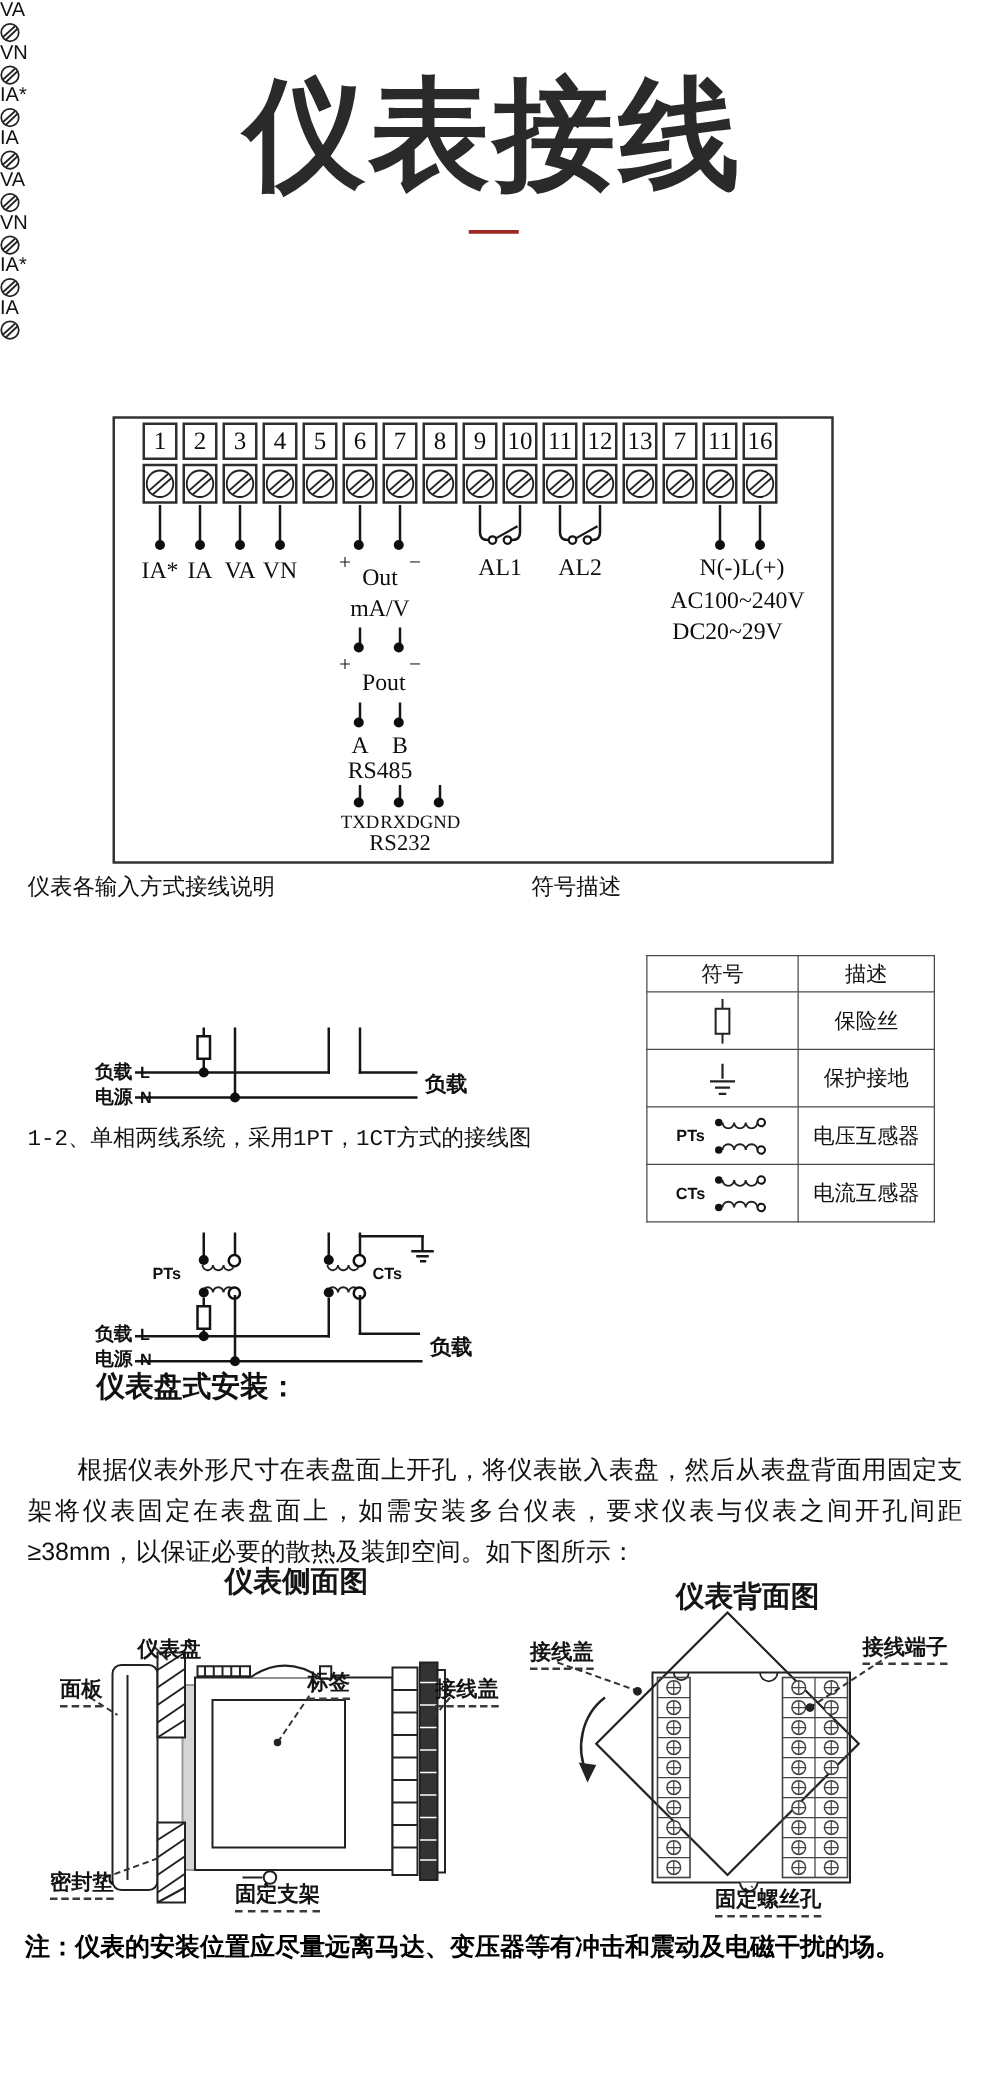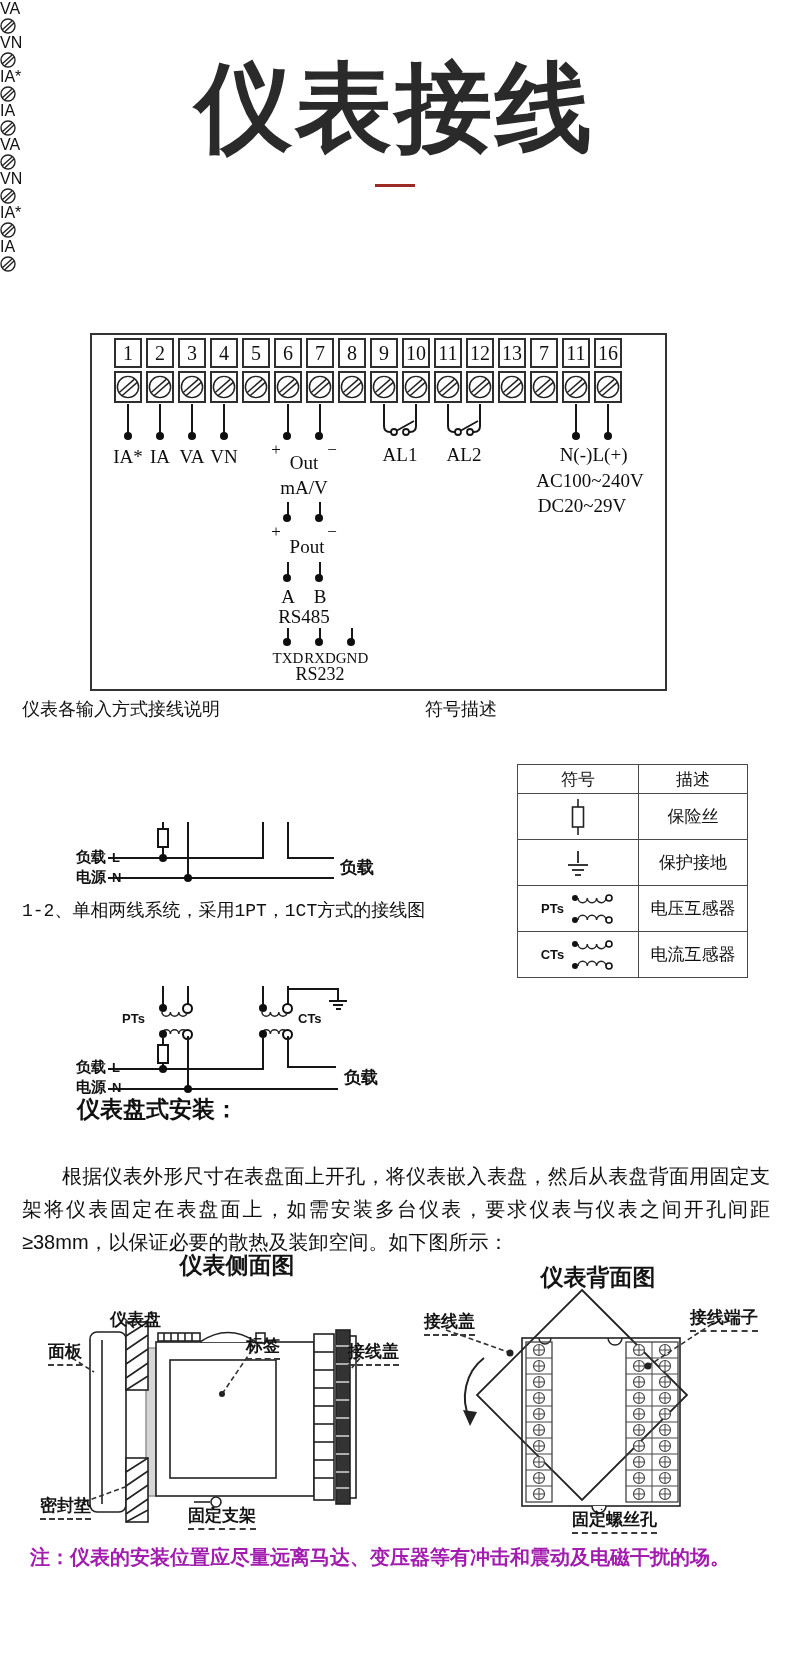--- a/index.html
+++ b/index.html
@@ -37,21 +37,21 @@
   .symtab th{width:118px;height:26px;}
   .symtab th.c2{width:106px;}
   .symtab td{height:43px;}
   .symcell{display:flex;align-items:center;justify-content:center;gap:5px;}
   .insthead{position:absolute;left:33px;top:1094px;font:bold 23px "Liberation Sans",sans-serif;color:#111;margin-left:44px;}
   .instbody{position:absolute;left:22px;top:1160px;width:748px;font:20px/1.65 "Liberation Sans",sans-serif;
             color:#111;text-align:justify;text-indent:2em;}
   .dt{position:absolute;transform:translateX(-50%);font:bold 23px "Liberation Serif",serif;color:#141414;white-space:nowrap;}
   .ptr{position:absolute;font:bold 17px "Liberation Sans",sans-serif;color:#141414;white-space:nowrap;
        border-bottom:2px dashed #3a3a3a;padding-bottom:1px;}
-  .note{position:absolute;left:30px;top:1544px;font:bold 20px "Liberation Sans",sans-serif;color:#a21caf;white-space:nowrap;}
+  .note{position:absolute;left:20px;top:1544px;font:bold 20px "Liberation Sans",sans-serif;color:#000000;white-space:nowrap;}
   svg{display:block;}
 </style>
 </head>
 <body>
 
 <div class="page">
 
   <div class="title">仪表接线</div>
   <div class="rule"></div>
 

